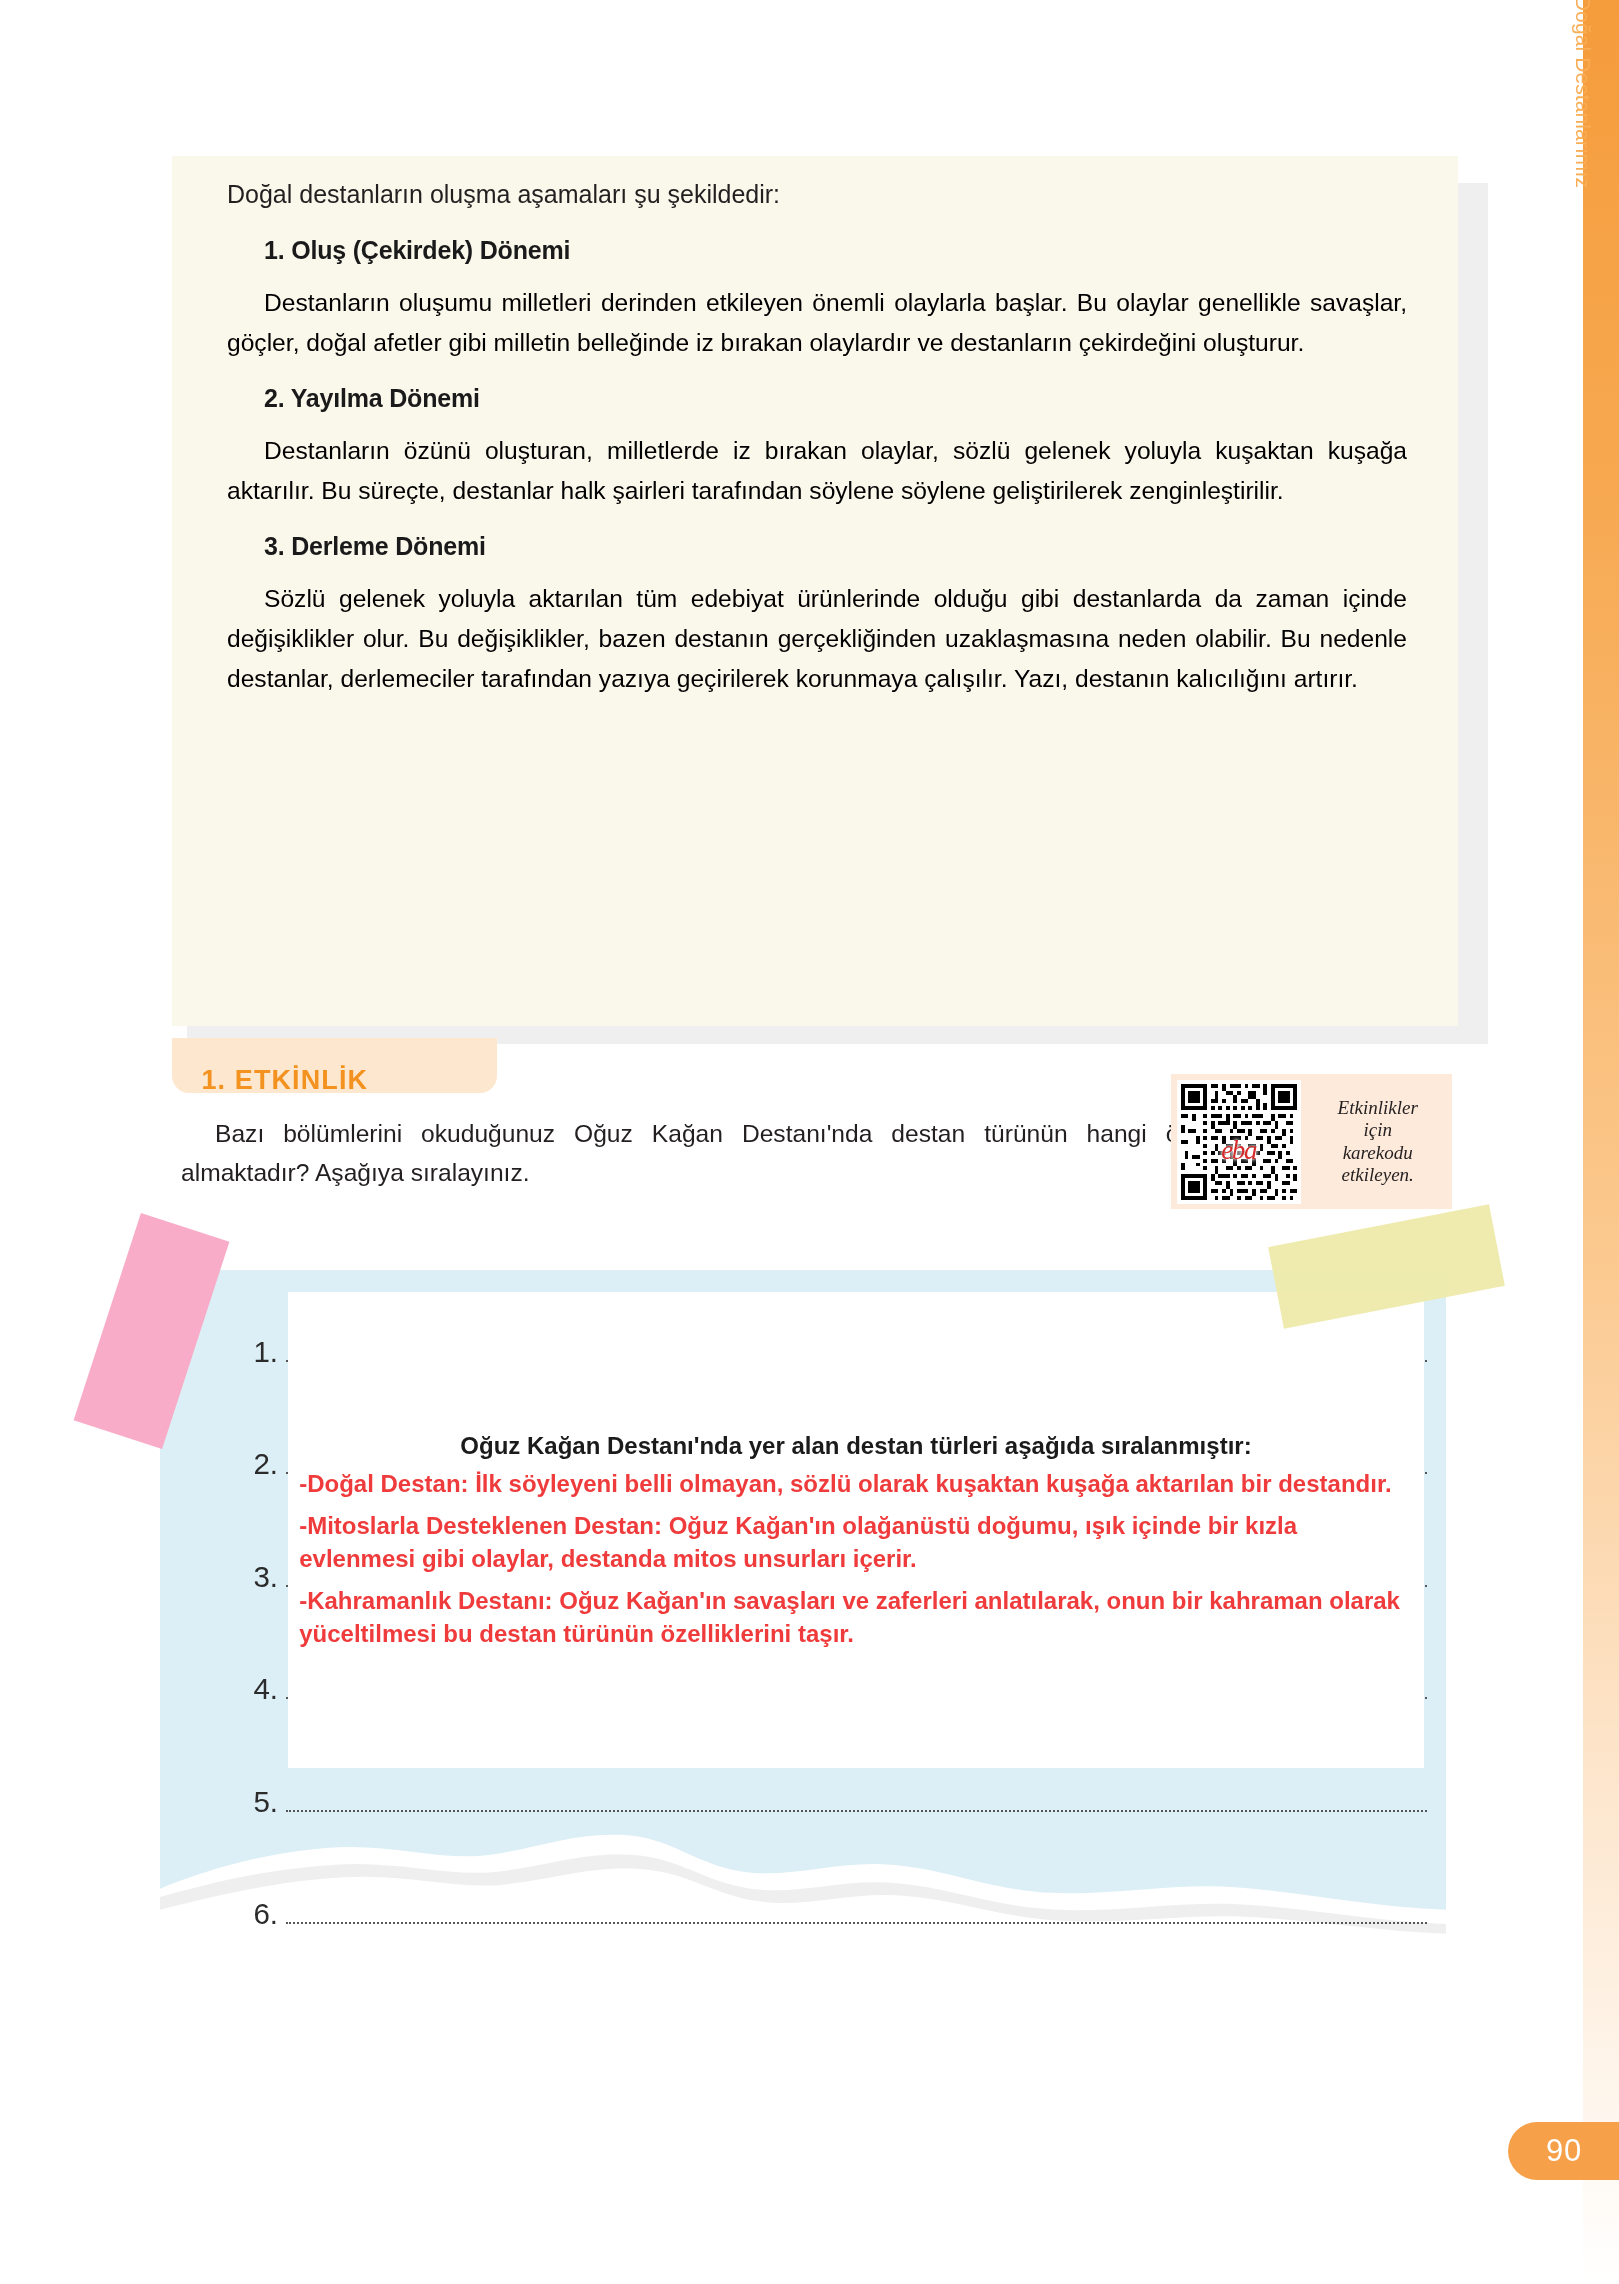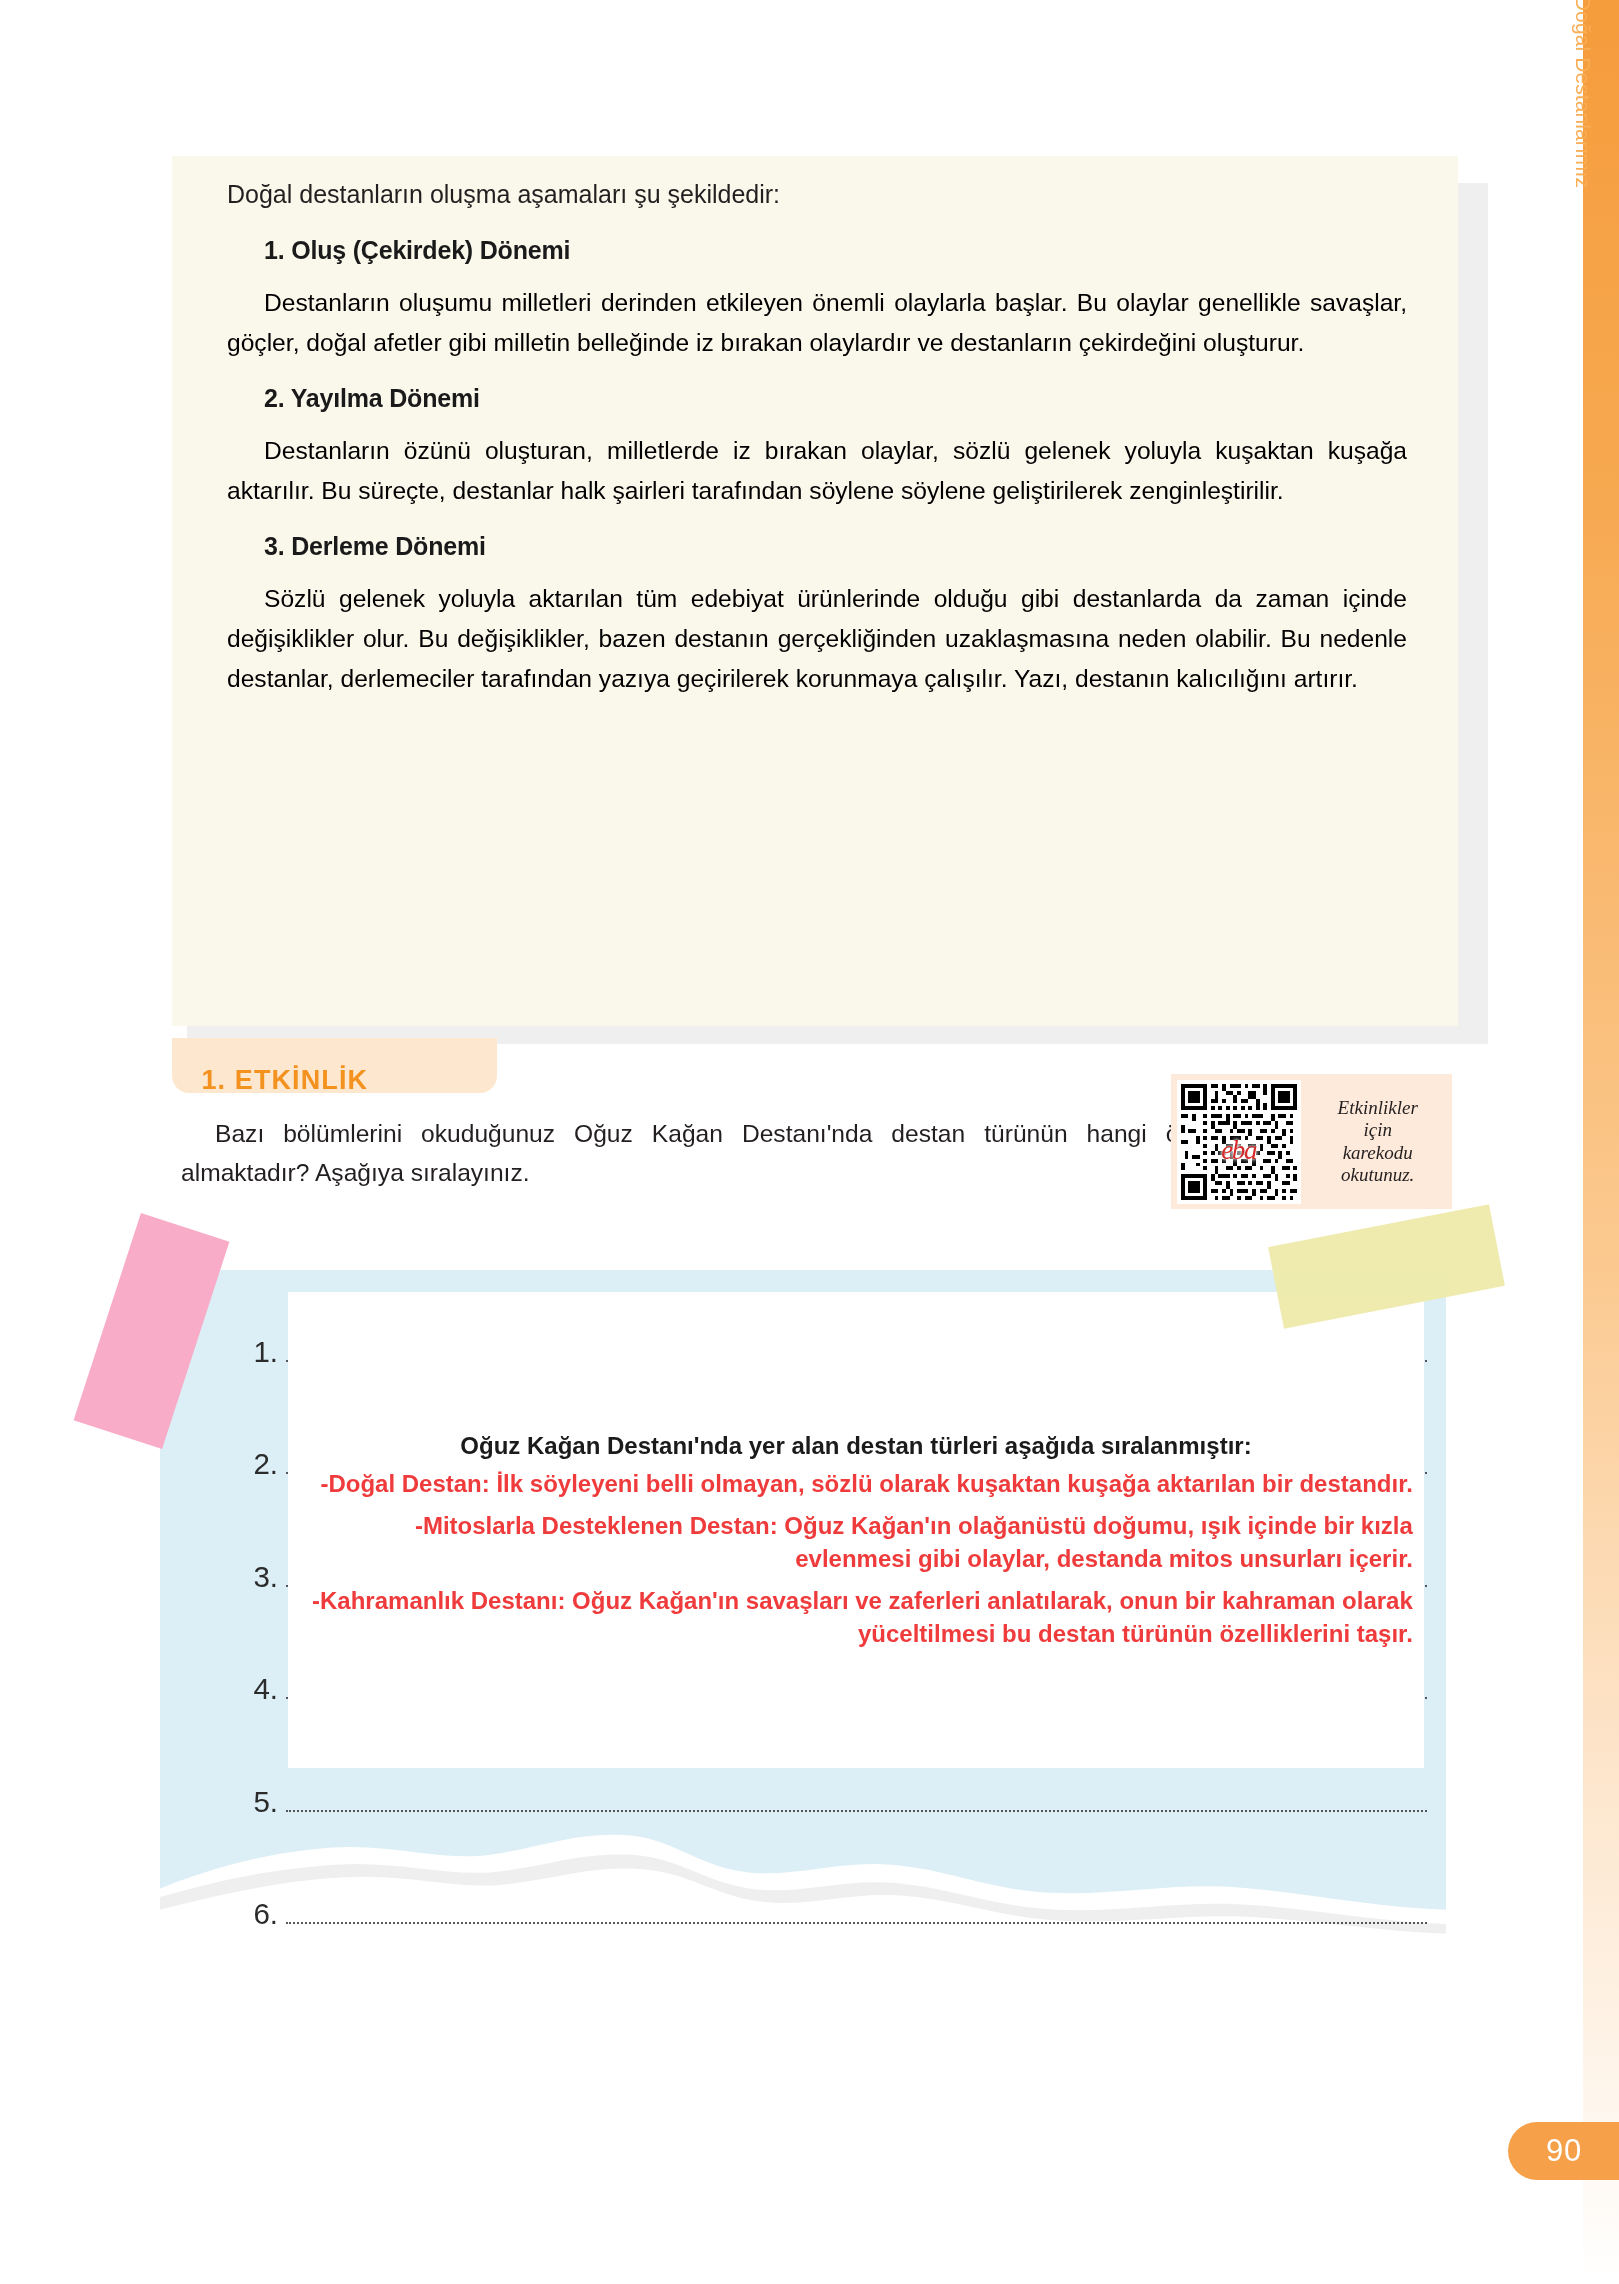--- a/index.html
+++ b/index.html
@@ -237,21 +237,21 @@
     font-weight: bold;
     color: #1b1b1b;
     text-align: center;
     line-height: 1.35;
     margin-bottom: 5.6px;
   }
   .ans-red {
     font-size: 24px;
     font-weight: bold;
     color: #ef3b3b;
-    text-align: right;
+    text-align: left;
     line-height: 1.36;
     margin-bottom: 9.8px;
   }
 
   
   .tape {
     position: absolute;
   }
   .tape-pink {
     left: 105px;
@@ -485,21 +485,21 @@
           <rect x="28" y="31" width="1" height="1"></rect>
             <rect x="30" y="31" width="1" height="1"></rect>
         </g>
       </svg>
       <div class="qr-eba">eba</div>
     </div>
     <div class="qr-caption">
       <div>Etkinlikler</div>
       <div>için</div>
       <div>karekodu</div>
-      <div>okutunuz.</div>
+      <div>etkileyen.</div>
     </div>
   </div>
 
   <div class="blue-card">
     <svg class="torn" viewBox="0 0 1830 190" preserveAspectRatio="none">
       <path d="M0,120 C60,96 140,70 240,62 C330,55 400,82 470,72 C540,62 590,40 660,44 C730,48 760,86 830,96 C900,106 960,80 1040,86 C1120,92 1180,122 1270,126 C1360,130 1440,112 1530,118 C1620,124 1720,146 1830,150 L1830,190 L0,190 Z" fill="#ffffff"></path>
       <path d="M0,132 C70,112 150,92 250,86 C340,80 410,104 480,96 C550,88 600,68 670,72 C740,76 772,110 840,120 C908,130 968,106 1046,112 C1124,118 1186,146 1276,150 C1366,154 1444,138 1534,142 C1624,146 1724,166 1830,170 L1830,190 L0,190 Z" fill="#e2e2e2" opacity=".55"></path>
       <path d="M0,150 C80,130 160,110 262,104 C352,98 420,122 492,114 C562,106 612,88 682,92 C752,96 784,128 852,138 C920,148 980,124 1058,130 C1136,136 1198,162 1288,166 C1378,170 1456,156 1546,160 C1636,164 1730,180 1830,184 L1830,190 L0,190 Z" fill="#ffffff"></path>
     </svg>
   </div>

